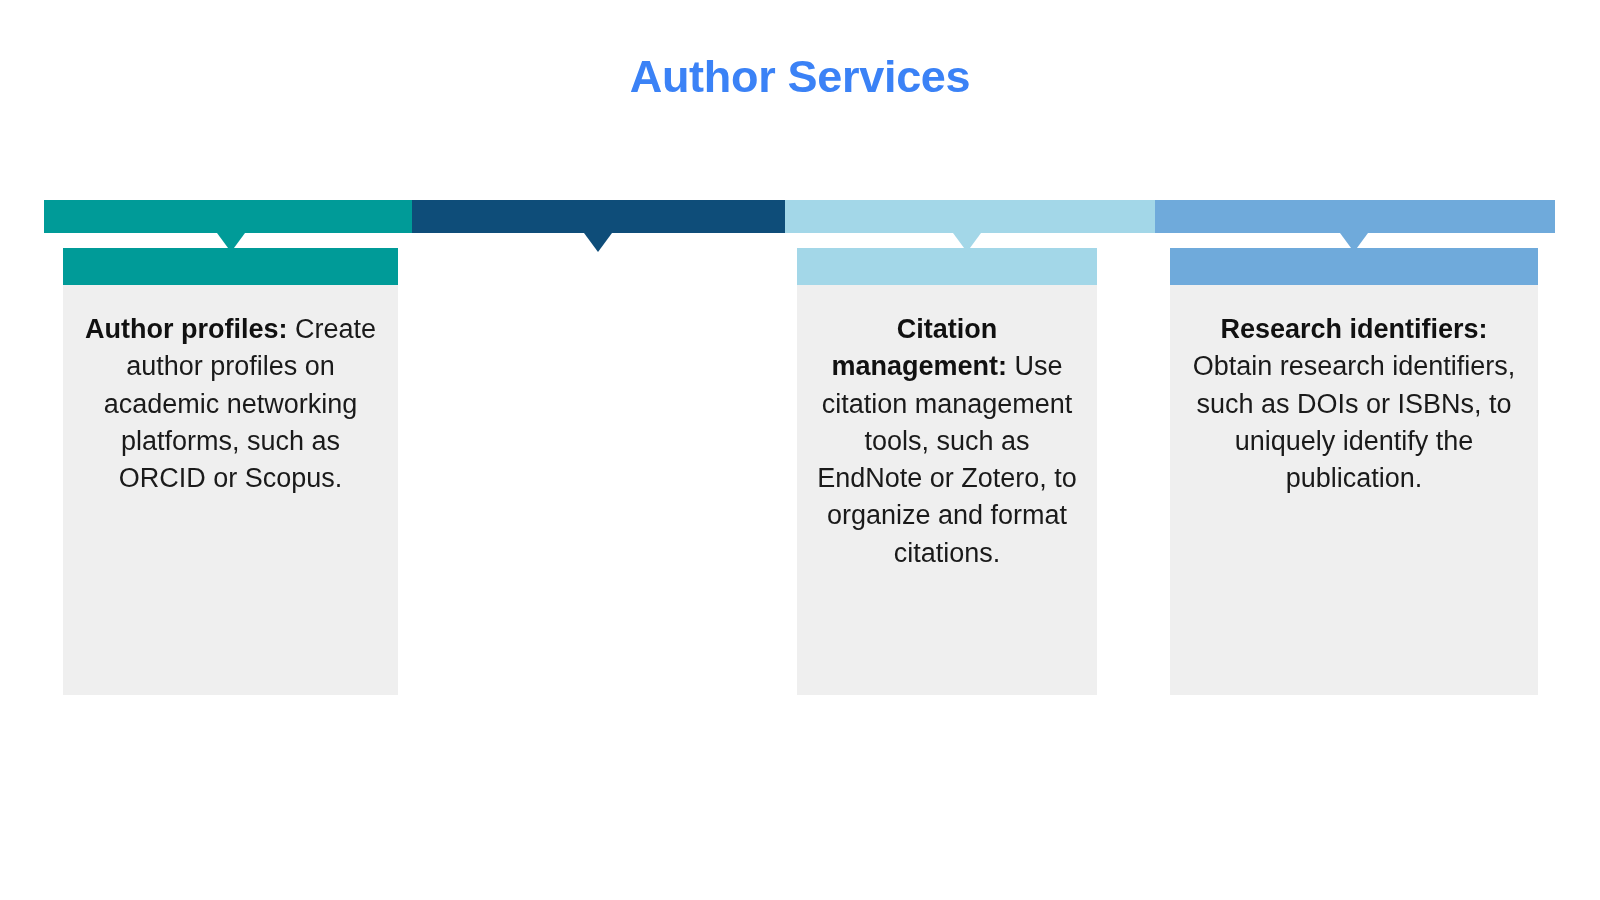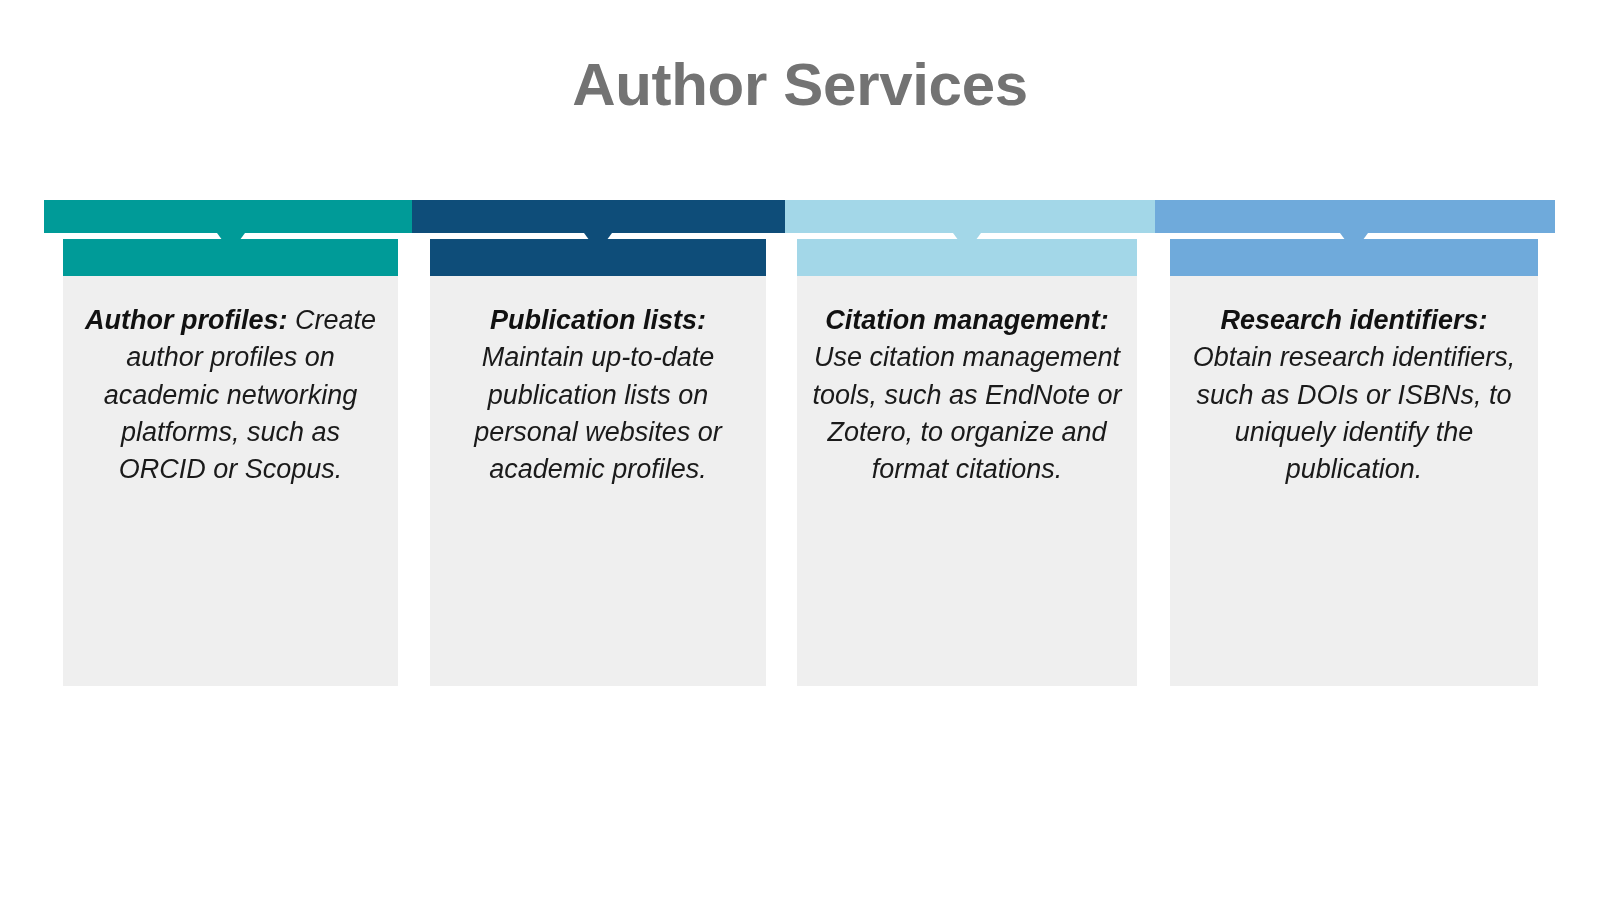--- a/index.html
+++ b/index.html
@@ -21,23 +21,23 @@
     background: #ffffff;
   }
 
   
   .page-title {
     position: absolute;
     left: 0;
     top: 52px;
     width: 1600px;
     text-align: center;
-    font-size: 60px;
+    font-size: 45px;
     font-weight: bold;
-    color: #737373;
+    color: #3b82f6;
     letter-spacing: -0.3px;
     line-height: 1.1;
   }
 
   
   .top-bar {
     position: absolute;
     left: 44px;
     top: 200px;
     width: 1511px;
@@ -56,22 +56,21 @@
     height: 0;
     border-left: 14px solid transparent;
     border-right: 14px solid transparent;
     border-top-width: 19px;
     border-top-style: solid;
   }
 
   
   .card {
     position: absolute;
-    top: 239px;
-    font-style: italic;
+    top: 248px;
   }
   .card-header {
     height: 37px;
     width: 100%;
   }
   .card-body {
     background: #efefef;
     width: 100%;
     height: 410px;
     box-sizing: border-box;
@@ -82,21 +81,21 @@
     color: #1a1a1a;
   }
   .card-body b {
     font-weight: bold;
     color: #111111;
   }
 
   
   .card-1 { left: 63px;   width: 335px; }
   .card-2 { left: 430px;  width: 336px; }
-  .card-3 { left: 797px;  width: 340px; }
+  .card-3 { left: 797px;  width: 300px; }
   .card-4 { left: 1170px; width: 368px; border-radius: 13px; }
 </style>
 </head>
 <body style="background: rgb(255, 255, 255);">
 
 <div id="slide">
 
   <div class="page-title">Author Services</div>
 
   <div class="top-bar">
@@ -111,26 +110,20 @@
   <div class="arrow" style="left: 953px; border-top-color: rgb(163, 215, 232);"></div>
   <div class="arrow" style="left: 1340px; border-top-color: rgb(111, 170, 219);"></div>
 
   <div class="card card-1">
     <div class="card-header" style="background: rgb(0, 155, 152);"></div>
     <div class="card-body" style="background: rgb(239, 239, 239); color: rgb(26, 26, 26);">
       <b>Author profiles:</b><span> Create author profiles on academic networking platforms, such as ORCID or Scopus.</span>
     </div>
   </div>
 
-  <div class="card card-2">
-    <div class="card-header" style="background: rgb(14, 77, 121);"></div>
-    <div class="card-body" style="background: rgb(239, 239, 239); color: rgb(26, 26, 26);">
-      <b>Publication lists:</b><span> Maintain up-to-date publication lists on personal websites or academic profiles.</span>
-    </div>
-  </div>
 
   <div class="card card-3">
     <div class="card-header" style="background: rgb(163, 215, 232);"></div>
     <div class="card-body" style="background: rgb(239, 239, 239); color: rgb(26, 26, 26);">
       <b>Citation management:</b><span> Use citation management tools, such as EndNote or Zotero, to organize and format citations.</span>
     </div>
   </div>
 
   <div class="card card-4">
     <div class="card-header" style="background: rgb(111, 170, 219);"></div>

